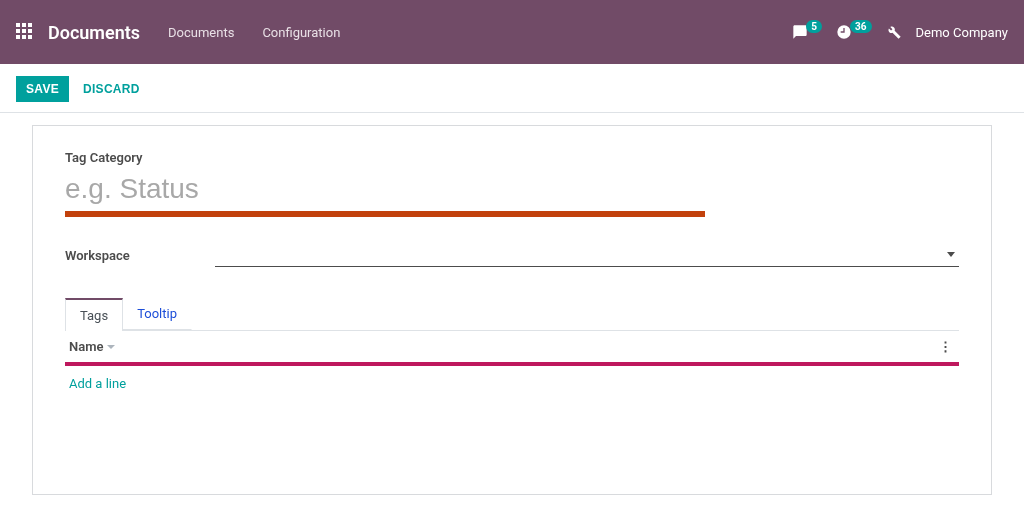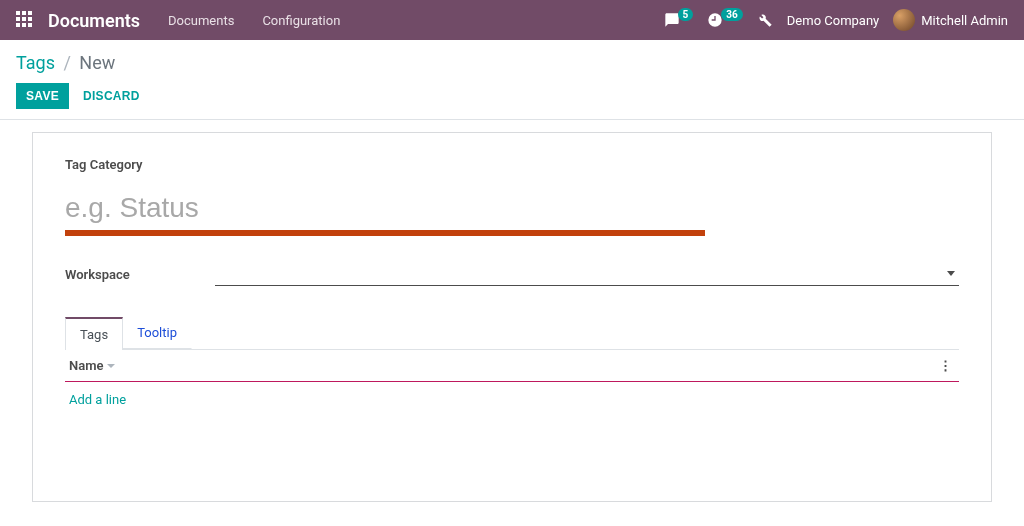--- a/index.html
+++ b/index.html
@@ -1,19 +1,19 @@
 <!DOCTYPE html>
 <html><head>
 <meta charset="utf-8">
 <style>
   * { box-sizing: border-box; margin: 0; padding: 0; }
   body { font-family: -apple-system, BlinkMacSystemFont, "Segoe UI", Roboto, "Helvetica Neue", Arial, sans-serif; font-size: 13px; color: #4c4c4c; background: #fff; width: 1024px; height: 526px; overflow: hidden; }
 
   
-  .navbar { background: #714B67; height: 40px; display: flex; align-items: center; color: #fff; padding: 0 16px; }
+  .navbar { background: #714B67; height: 64px; display: flex; align-items: center; color: #fff; padding: 0 16px; }
   .apps-icon { width: 18px; height: 18px; display: grid; grid-template-columns: repeat(3,4px); grid-template-rows: repeat(3,4px); gap: 2px; margin-right: 14px; cursor: pointer; }
   .apps-icon span { background: #fff; width: 4px; height: 4px; }
   .app-title { font-size: 18px; font-weight: 600; margin-right: 28px; }
   .nav-link { color: #e9e0e6; font-size: 13px; margin-right: 28px; cursor: pointer; }
   .nav-spacer { flex: 1; }
   .systray { display: flex; align-items: center; gap: 14px; }
   .systray-item { display: flex; align-items: center; cursor: pointer; position: relative; }
   .badge { background: #00A09D; color: #fff; font-size: 10px; font-weight: 700; border-radius: 9px; padding: 1px 5px; margin-left: -2px; position: relative; top: -6px; }
   .avatar { width: 22px; height: 22px; border-radius: 50%; background: radial-gradient(circle at 30% 30%, #d9a066, #6b4226); display: inline-block; margin-right: 6px; }
 
@@ -22,37 +22,37 @@
   .breadcrumb { font-size: 18px; color: #6c757d; margin-bottom: 10px; }
   .breadcrumb a { color: #00A09D; text-decoration: none; }
   .breadcrumb .sep { color: #adb5bd; padding: 0 4px; }
   .cp-buttons { display: flex; gap: 10px; align-items: center; }
   .btn-primary { background: #00A09D; color: #fff; border: none; padding: 6px 10px; font-weight: 700; font-size: 12px; letter-spacing: .3px; cursor: pointer; text-transform: uppercase; }
   .btn-secondary { background: transparent; color: #00A09D; border: none; padding: 6px 4px; font-weight: 600; font-size: 12px; letter-spacing: .3px; cursor: pointer; text-transform: uppercase; }
 
   
   .form-container { padding: 12px 0 24px; display: flex; justify-content: center; background: #fff; }
   .sheet { width: 960px; border: 1px solid #d8dadd; background: #fff; padding: 24px 32px; min-height: 370px; }
-  .field-label { font-size: 13px; font-weight: 600; color: #4c4c4c; margin-bottom: 16px; display: block; }
+  .field-label { font-size: 13px; font-weight: 600; color: #4c4c4c; margin-bottom: 4px; display: block; }
   .title-field { width: 640px; }
   .title-input { width: 100%; border: none; border-bottom: 6px solid #c2410c; font-size: 28px; color: #ec4899; outline: none; padding: 4px 0 6px; }
   .title-input::placeholder { color: #a8a8a8; }
   .workspace-row { display: flex; align-items: flex-end; margin-top: 28px; }
   .workspace-row .field-label { width: 150px; margin-bottom: 4px; }
   .workspace-select { flex: 1; border: none; border-bottom: 1px solid #4c4c4c; background: transparent; height: 22px; position: relative; cursor: pointer; }
   .workspace-select::after { content: ""; position: absolute; right: 4px; top: 7px; border-left: 4px solid transparent; border-right: 4px solid transparent; border-top: 5px solid #4c4c4c; }
 
   
   .notebook { margin-top: 30px; }
   .tabbar { display: flex; border-bottom: 1px solid #dee2e6; }
   .tab { padding: 8px 14px; border: 1px solid #dee2e6; border-bottom: none; background: #fff; font-size: 13px; cursor: pointer; color: #495057; margin-right: -1px; }
   .tab.active { border-top: 2px solid #714B67; background: #fff; position: relative; top: 1px; }
   .tab:not(.active) { border-color: transparent; border-bottom: 1px solid #dee2e6; color: #1d4ed8; }
 
-  .list-header { display: flex; align-items: center; padding: 8px 4px; border-bottom: 1px solid #be185d; }
+  .list-header { display: flex; align-items: center; padding: 8px 4px; border-bottom: 4px solid #be185d; }
   .list-header .col-name { font-weight: 600; font-size: 13px; display: flex; align-items: center; gap: 4px; }
   .sort-caret { width: 0; height: 0; border-left: 4px solid transparent; border-right: 4px solid transparent; border-top: 4px solid #adb5bd; display: inline-block; }
   .kebab { margin-left: auto; cursor: pointer; color: #4c4c4c; padding: 0 4px; font-weight: bold; letter-spacing: -1px; }
   .add-line { color: #00A09D; font-size: 13px; padding: 10px 4px; cursor: pointer; }
   .tab-content { min-height: 120px; }
 
   svg.icon-white { fill: #fff; }
 </style>
 </head>
 <body>
@@ -87,33 +87,24 @@
       <span class="badge">36</span>
     </div>
     <div class="systray-item">
       <svg class="icon-white" width="16" height="16" viewBox="0 0 24 24">
           <path d="M22 19l-9-9c.6-1.6.3-3.5-1-4.8-1.5-1.5-3.8-1.7-5.5-.6l3.2 3.2-2.1 2.1L4.4 6.7c-1.1 1.7-.9 4 .6 5.5 1.3 1.3 3.2 1.6 4.8 1l9 9 3.2-3.2z"></path>
         </svg>
     </div>
     <div class="systray-item">
       <span>Demo Company</span>
     </div>
-    <div class="systray-item">
-      <span class="avatar"></span>
-      <span>Mitchell Admin</span>
-    </div>
   </div>
 </div>
 
 <div class="control-panel">
-  <div class="breadcrumb">
-    <a href="#">Tags</a>
-    <span class="sep">/</span>
-    <span>New</span>
-  </div>
   <div class="cp-buttons">
     <button class="btn-primary">Save</button>
     <button class="btn-secondary">Discard</button>
   </div>
 </div>
 
 <div class="form-container">
   <div class="sheet">
 
     <div class="title-field">

